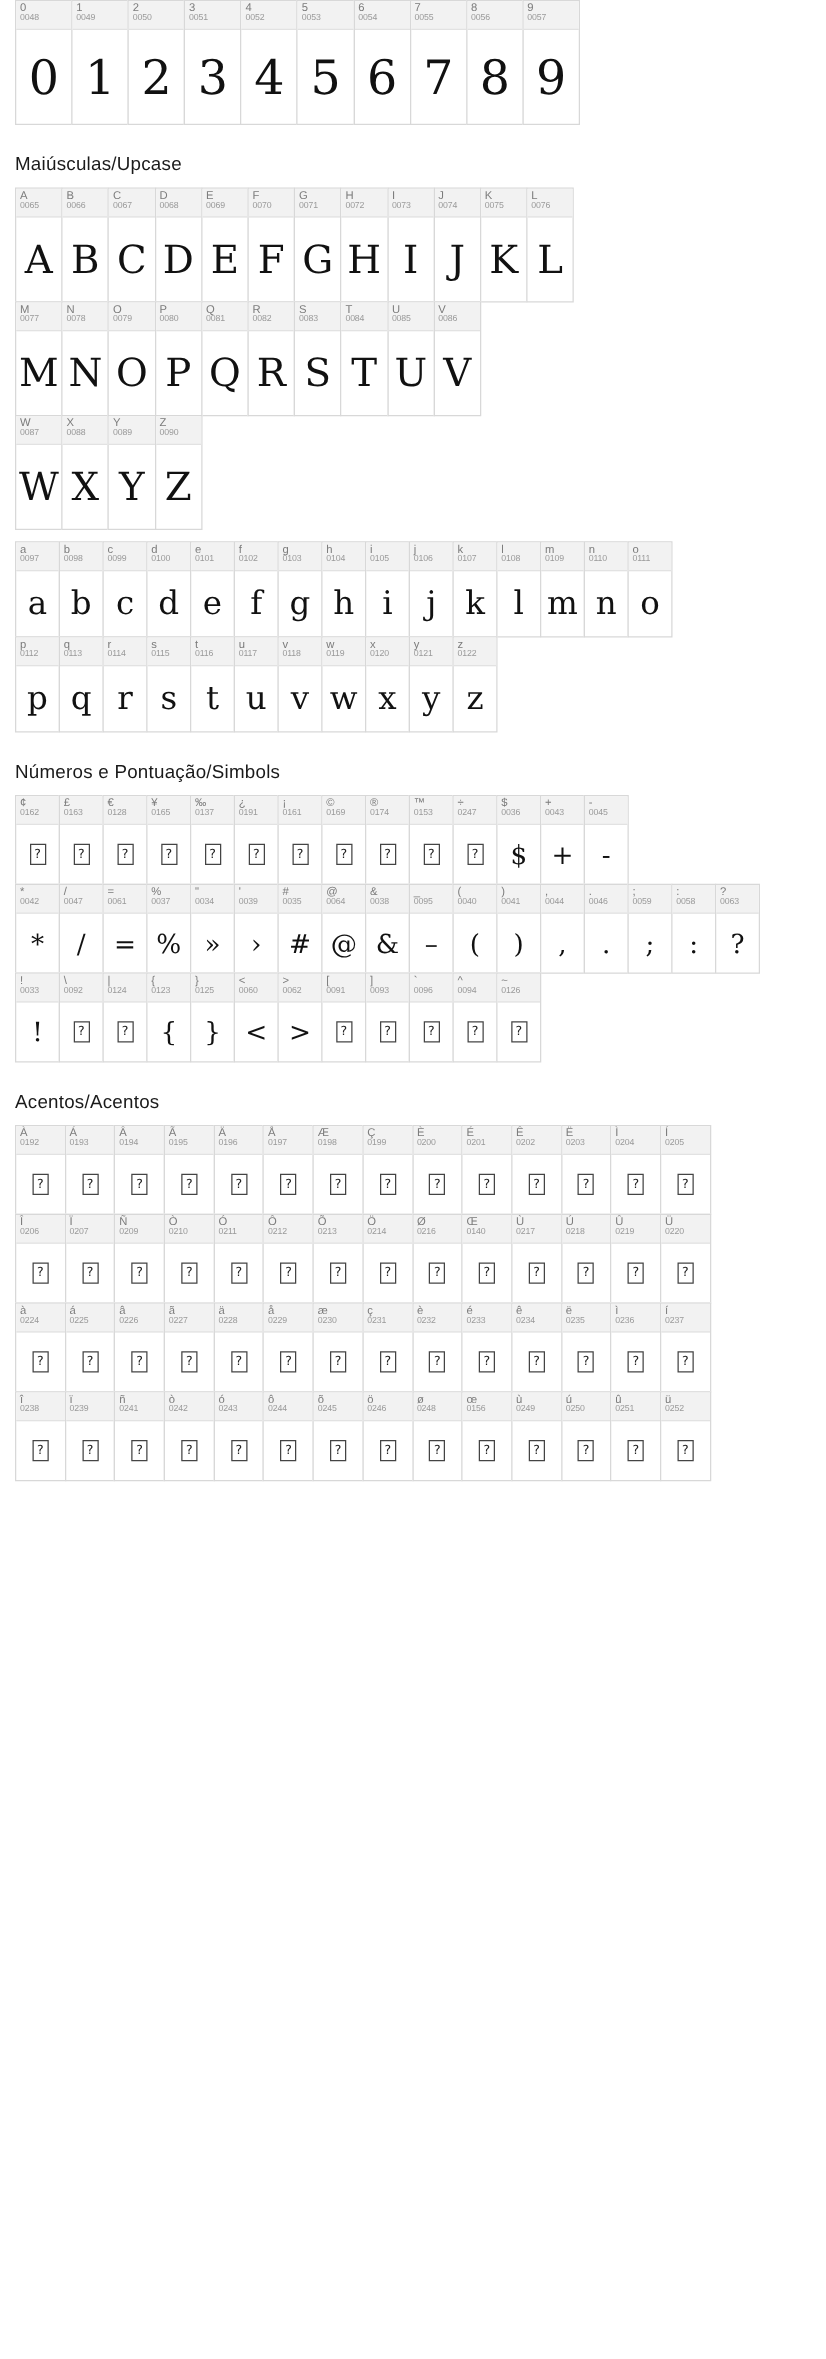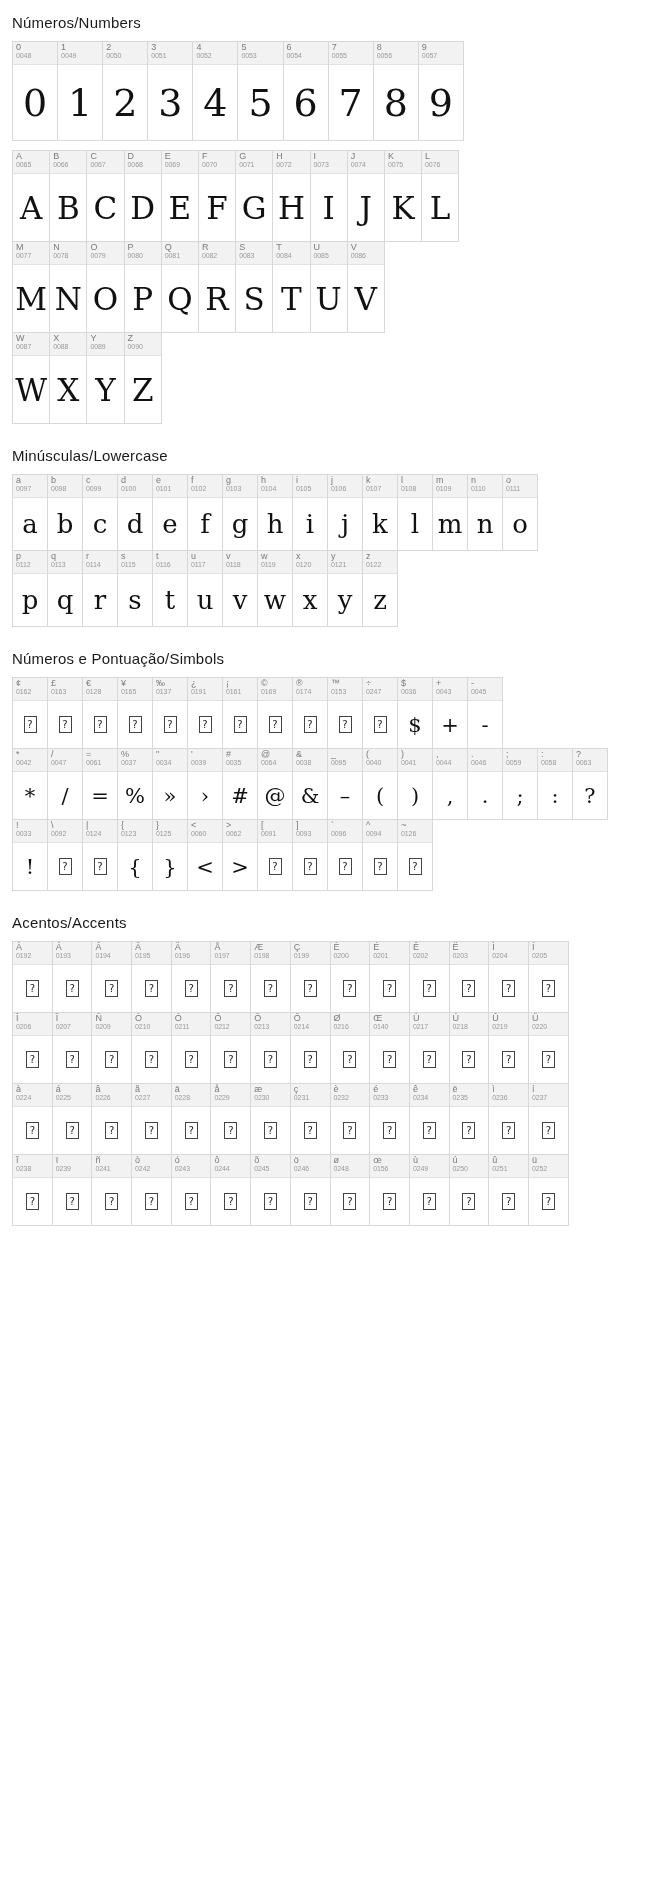--- a/index.html
+++ b/index.html
@@ -91,21 +91,20 @@
   .g-sym .glyph { font-size: 21px; }
 
   .g-acc .cell { width: 40.7px; height: 72px; }
   .g-acc .glyph { font-size: 20px; }
 </style>
 </head>
 <body>
 
 <div class="page" id="page">
     <div class="section">
-      <div class="section-title">Números/Numbers</div>
       <div class="grid g-num">
         <div class="cell">
           <div class="hdr">
             <span class="ch">0</span>
             <span class="code">0048</span>
           </div>
           <div class="glyph">0</div>
         </div>
         <div class="cell">
           <div class="hdr">
@@ -166,20 +165,21 @@
         <div class="cell">
           <div class="hdr">
             <span class="ch">9</span>
             <span class="code">0057</span>
           </div>
           <div class="glyph">9</div>
         </div>
       </div>
     </div>
     <div class="section">
+      <div class="section-title">Maiúsculas/Upcase</div>
       <div class="grid g-upper">
         <div class="cell">
           <div class="hdr">
             <span class="ch">A</span>
             <span class="code">0065</span>
           </div>
           <div class="glyph">A</div>
         </div>
         <div class="cell">
           <div class="hdr">
@@ -356,21 +356,20 @@
         <div class="cell">
           <div class="hdr">
             <span class="ch">Z</span>
             <span class="code">0090</span>
           </div>
           <div class="glyph">Z</div>
         </div>
       </div>
     </div>
     <div class="section">
-      <div class="section-title">Minúsculas/Lowercase</div>
       <div class="grid g-lower">
         <div class="cell">
           <div class="hdr">
             <span class="ch">a</span>
             <span class="code">0097</span>
           </div>
           <div class="glyph">a</div>
         </div>
         <div class="cell">
           <div class="hdr">
@@ -891,21 +890,21 @@
             <span class="ch">~</span>
             <span class="code">0126</span>
           </div>
           <div class="glyph missing">
             <span class="box">?</span>
           </div>
         </div>
       </div>
     </div>
     <div class="section">
-      <div class="section-title">Acentos/Accents</div>
+      <div class="section-title">Acentos/Acentos</div>
       <div class="grid g-acc">
         <div class="cell">
           <div class="hdr">
             <span class="ch">À</span>
             <span class="code">0192</span>
           </div>
           <div class="glyph missing">
             <span class="box">?</span>
           </div>
         </div>

